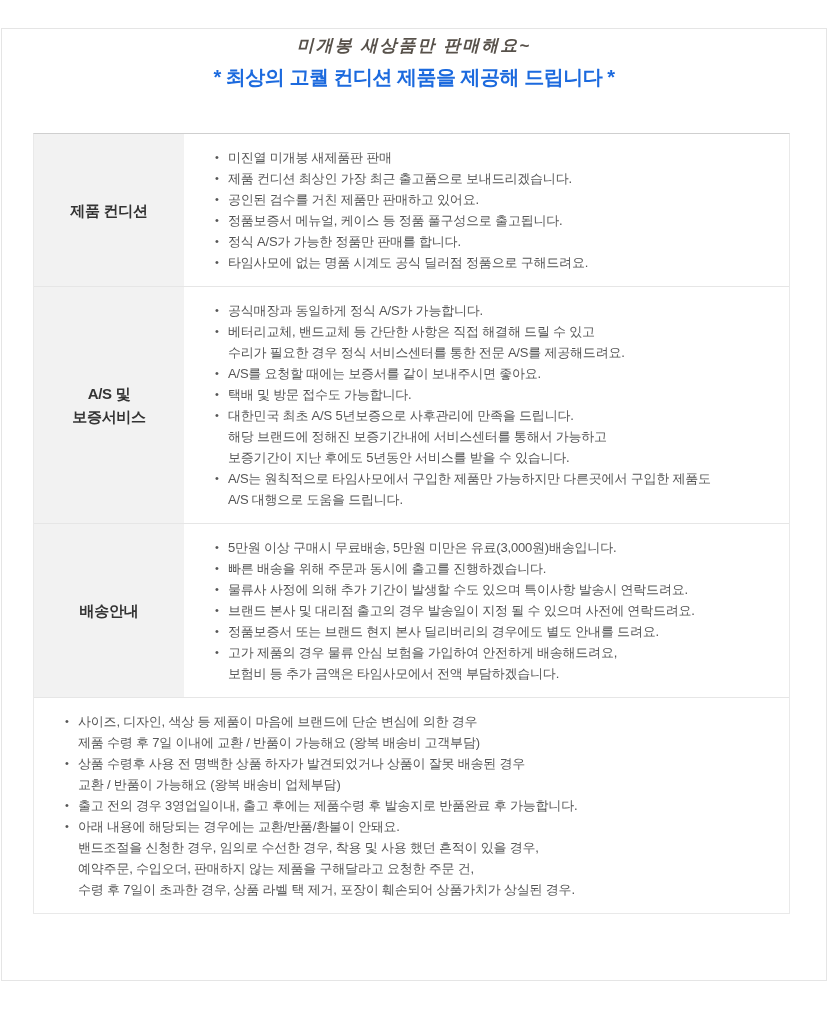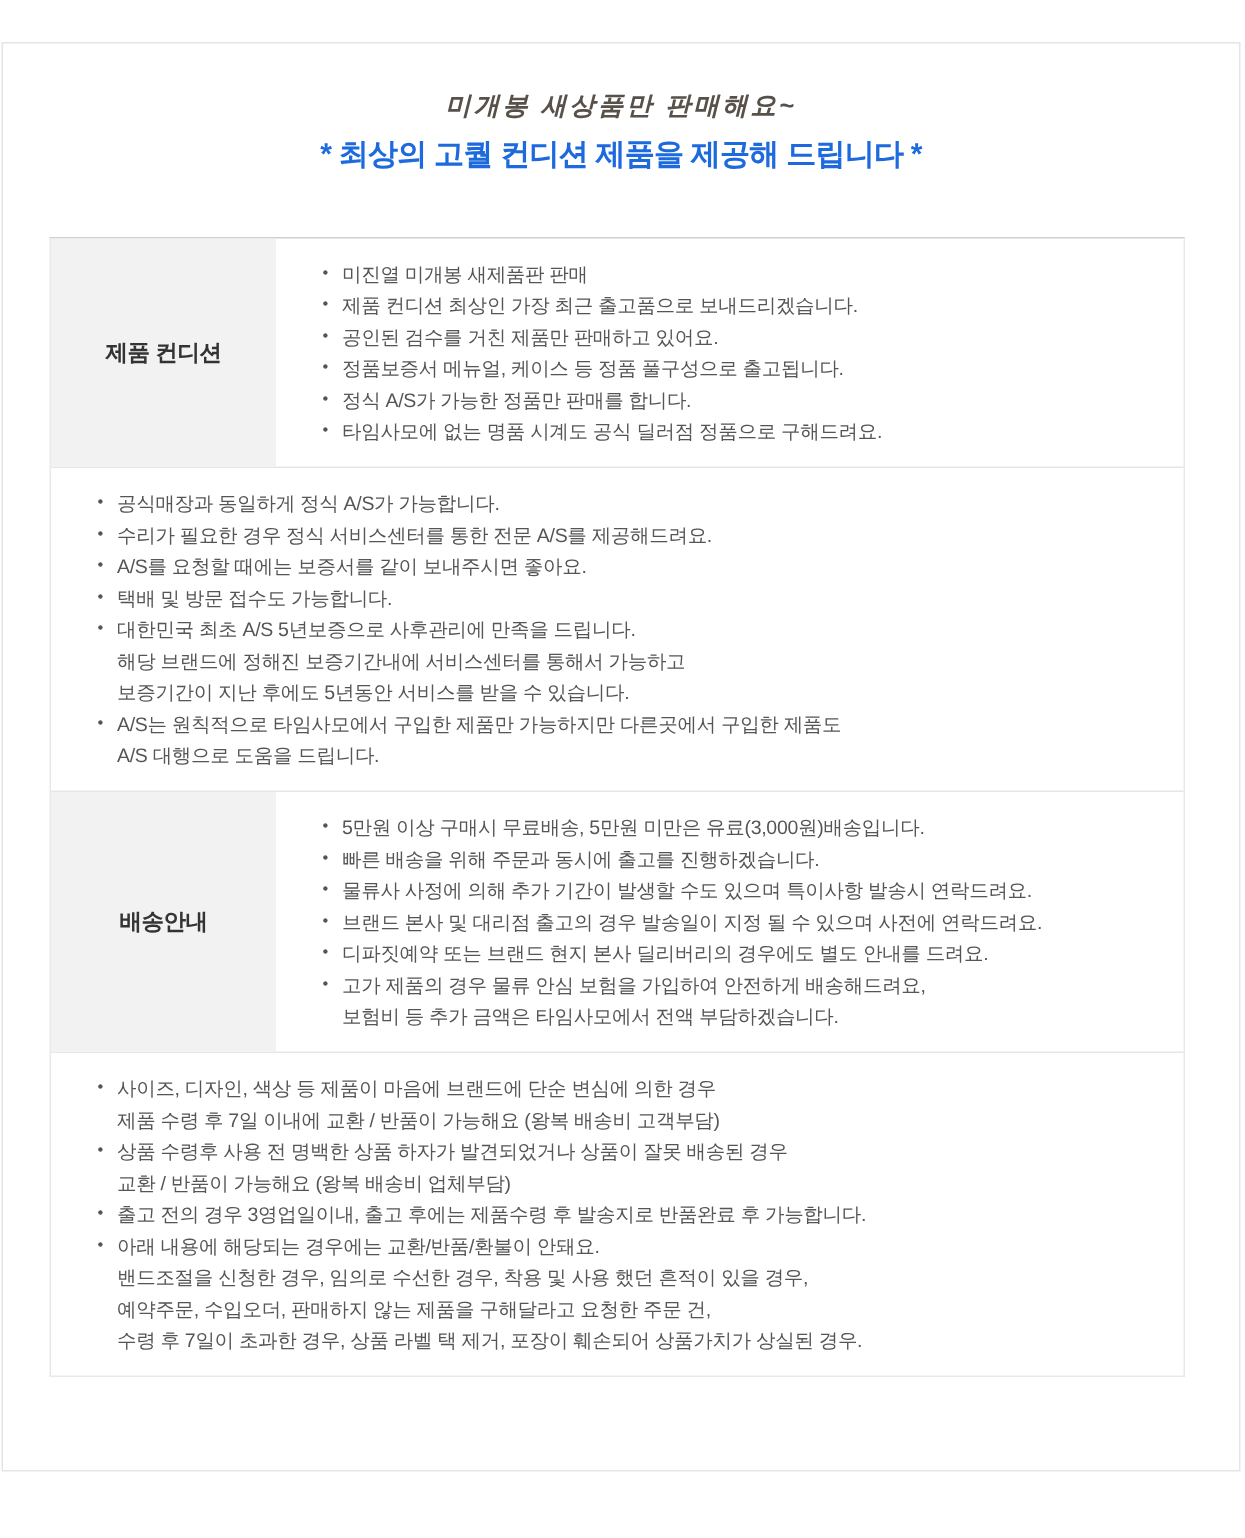--- a/index.html
+++ b/index.html
@@ -15,21 +15,21 @@
     position: absolute;
     top: 28px;
     left: 1px;
     width: 826px;
     height: 953px;
     border: 1px solid #e5e5e5;
     background: #ffffff;
     box-sizing: border-box;
   }
   .handwriting {
-    margin-top: 30px;
+    margin-top: 5px;
     text-align: center;
     font-size: 17px;
     font-style: italic;
     font-weight: bold;
     letter-spacing: 2px;
     color: #57514a;
   }
   .headline {
     margin: 7px 0 0 0;
     text-align: center;
@@ -124,27 +124,32 @@
             <div class="line">정식 A/S가 가능한 정품만 판매를 합니다.</div>
           </div>
           <div class="item">
             <span class="bullet">•</span>
             <div class="line">타임사모에 없는 명품 시계도 공식 딜러점 정품으로 구해드려요.</div>
           </div>
         </div>
   </div>
 
   <div class="row">
+    <div class="row-head">
+          <div>A/S 및</div>
+          <div>보증서비스</div>
+        </div>
     <div class="row-body">
           <div class="item">
             <span class="bullet">•</span>
             <div class="line">공식매장과 동일하게 정식 A/S가 가능합니다.</div>
           </div>
           <div class="item">
             <span class="bullet">•</span>
+            <div class="line">베터리교체, 밴드교체 등 간단한 사항은 직접 해결해 드릴 수 있고</div>
             <div class="line">수리가 필요한 경우 정식 서비스센터를 통한 전문 A/S를 제공해드려요.</div>
           </div>
           <div class="item">
             <span class="bullet">•</span>
             <div class="line">A/S를 요청할 때에는 보증서를 같이 보내주시면 좋아요.</div>
           </div>
           <div class="item">
             <span class="bullet">•</span>
             <div class="line">택배 및 방문 접수도 가능합니다.</div>
           </div>
@@ -178,21 +183,21 @@
           <div class="item">
             <span class="bullet">•</span>
             <div class="line">물류사 사정에 의해 추가 기간이 발생할 수도 있으며 특이사항 발송시 연락드려요.</div>
           </div>
           <div class="item">
             <span class="bullet">•</span>
             <div class="line">브랜드 본사 및 대리점 출고의 경우 발송일이 지정 될 수 있으며 사전에 연락드려요.</div>
           </div>
           <div class="item">
             <span class="bullet">•</span>
-            <div class="line">디파짓예약 또는 브랜드 현지 본사 딜리버리의 경우에도 별도 안내를 드려요.</div>
+            <div class="line">정품보증서 또는 브랜드 현지 본사 딜리버리의 경우에도 별도 안내를 드려요.</div>
           </div>
           <div class="item">
             <span class="bullet">•</span>
             <div class="line">고가 제품의 경우 물류 안심 보험을 가입하여 안전하게 배송해드려요,</div>
             <div class="line">보험비 등 추가 금액은 타임사모에서 전액 부담하겠습니다.</div>
           </div>
         </div>
   </div>
 
   <div class="row">

